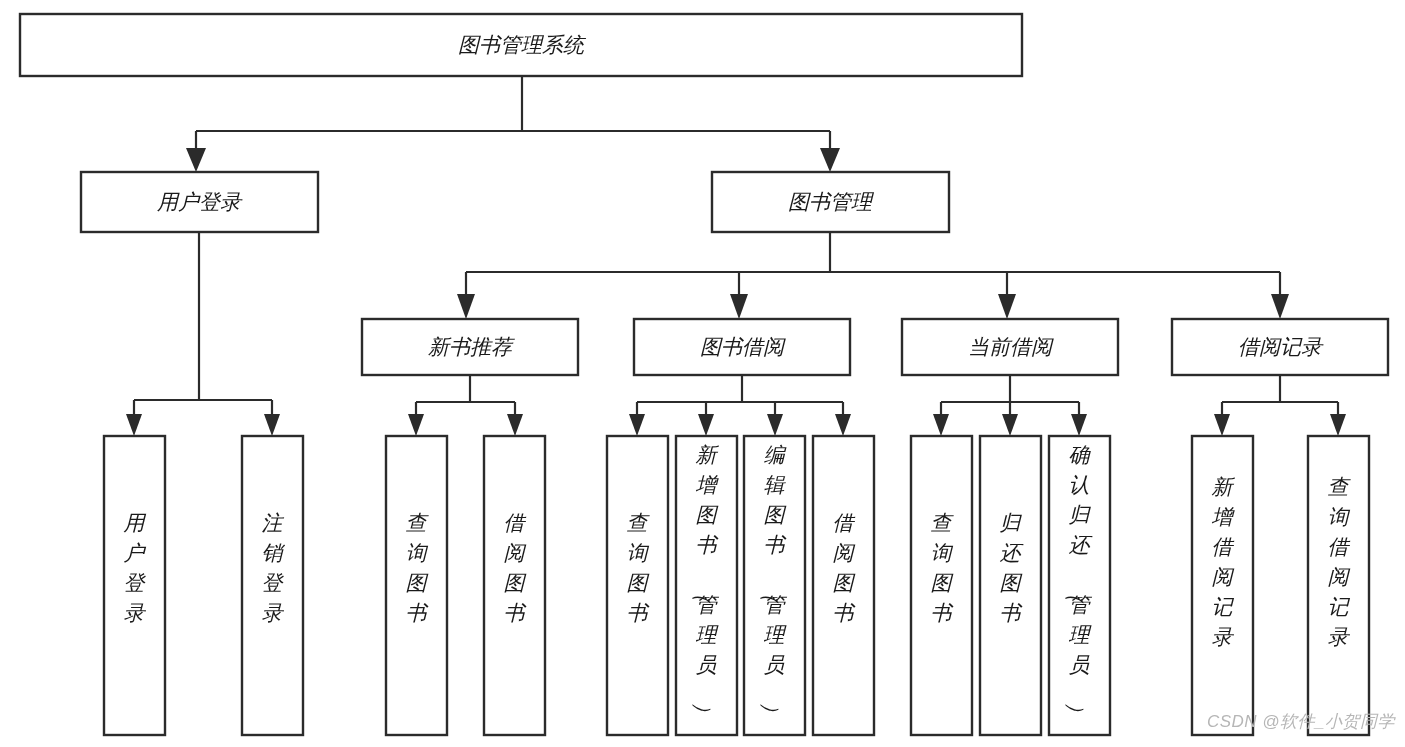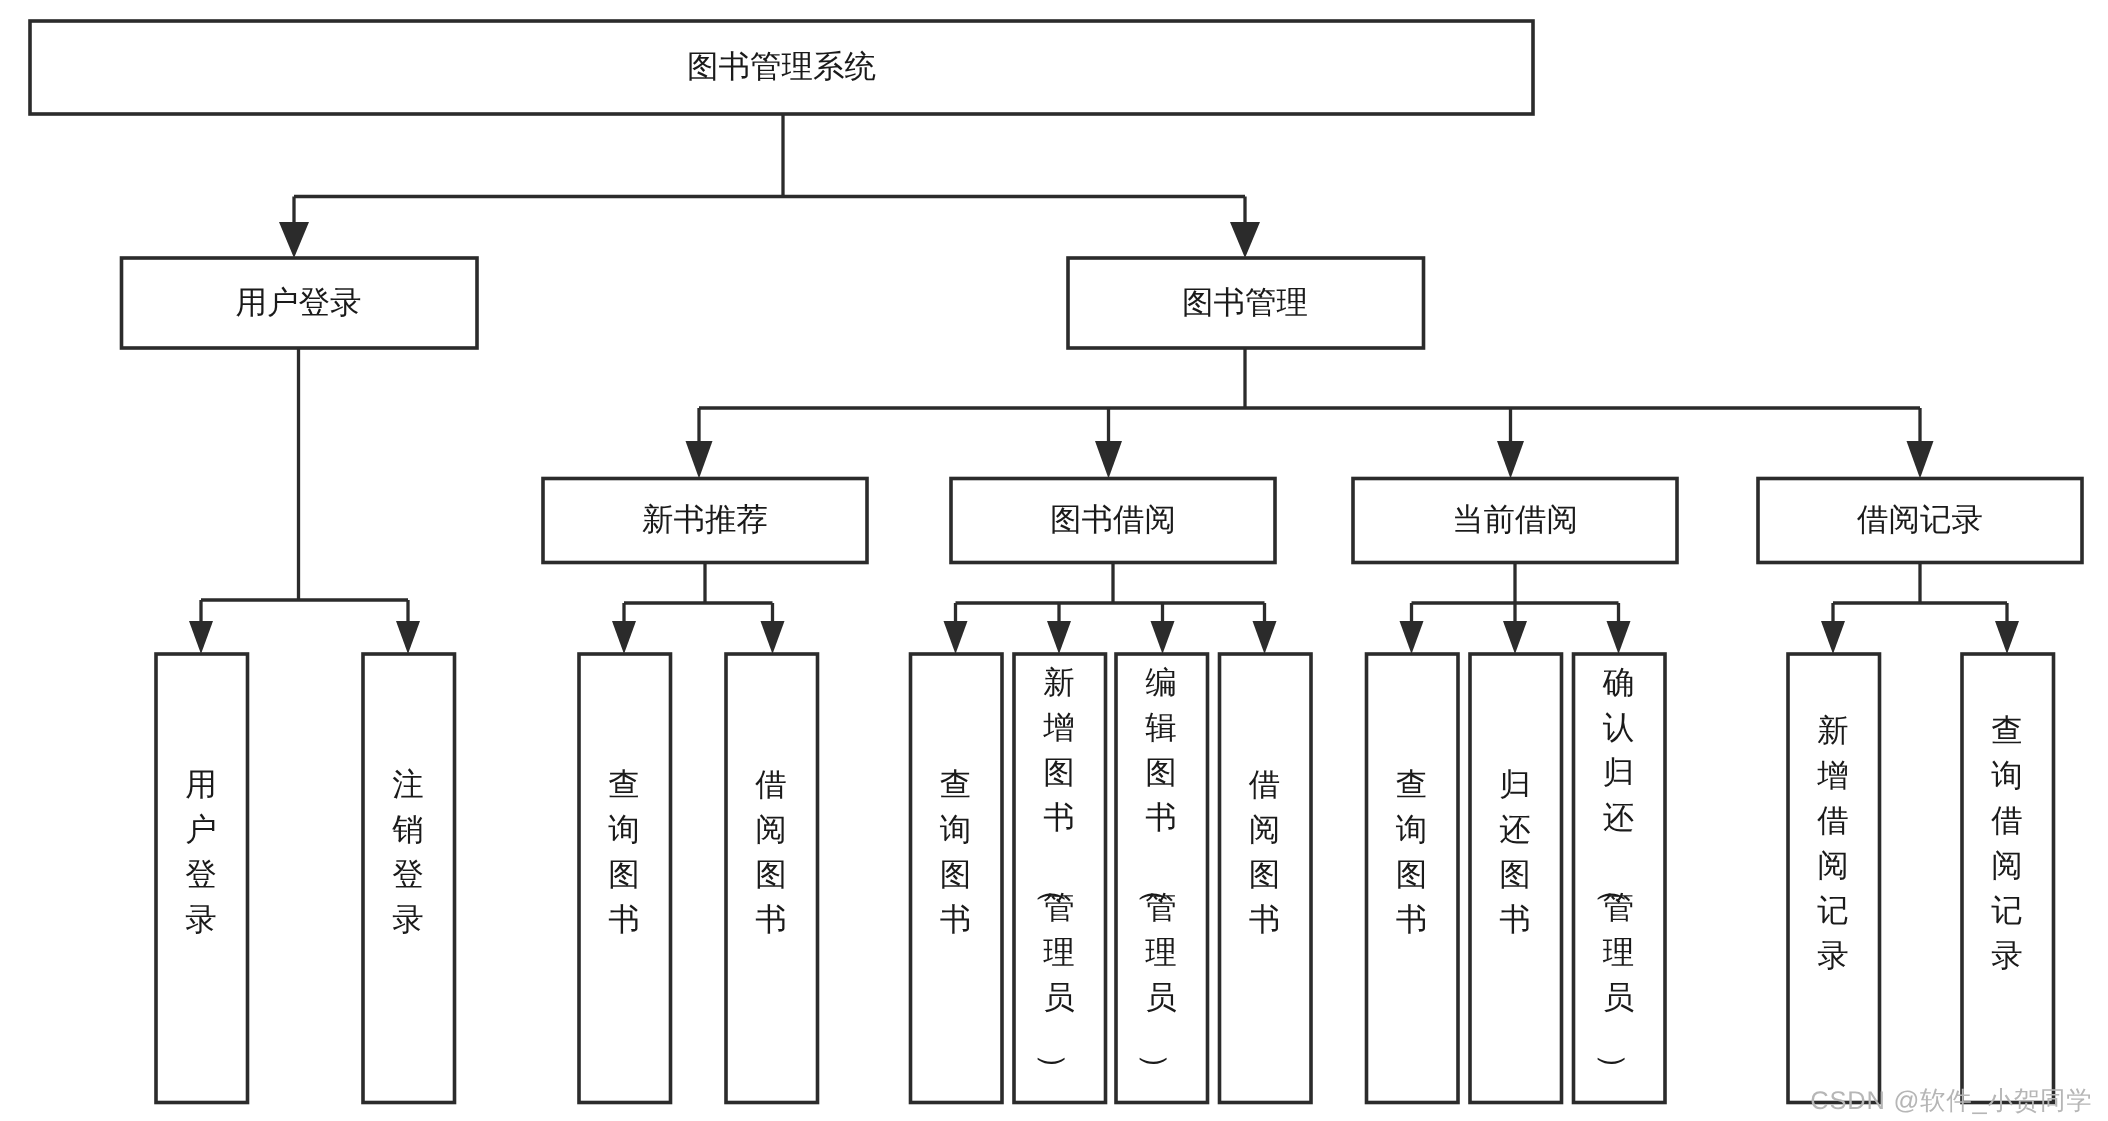--- a/index.html
+++ b/index.html
@@ -11,20 +11,21 @@
     width: 1405px;
     height: 747px;
     font-family: "Liberation Sans", "DejaVu Sans", sans-serif;
     overflow: hidden;
     position: relative;
   }
   #diagram-root {
     position: relative;
     width: 1405px;
     height: 747px;
+    font-style: italic;
   }
   svg.flow {
     position: absolute;
     top: 0;
     left: 0;
     width: 1405px;
     height: 747px;
     display: block;
   }
   .node-rect {
@@ -51,21 +52,21 @@
   }
   .node-label-vert {
     font-family: "Liberation Sans", "DejaVu Sans", sans-serif;
     fill: #1a1a1a;
     font-size: 21px;
     text-anchor: middle;
   }
   .watermark {
     position: absolute;
     right: 10px;
-    bottom: 2px;
+    bottom: 14px;
     font-family: "Liberation Sans", "DejaVu Sans", sans-serif;
     font-size: 17px;
     color: #b6b6b6;
     letter-spacing: 0.5px;
     white-space: nowrap;
     pointer-events: none;
   }
 </style>
 </head>
 <body>

